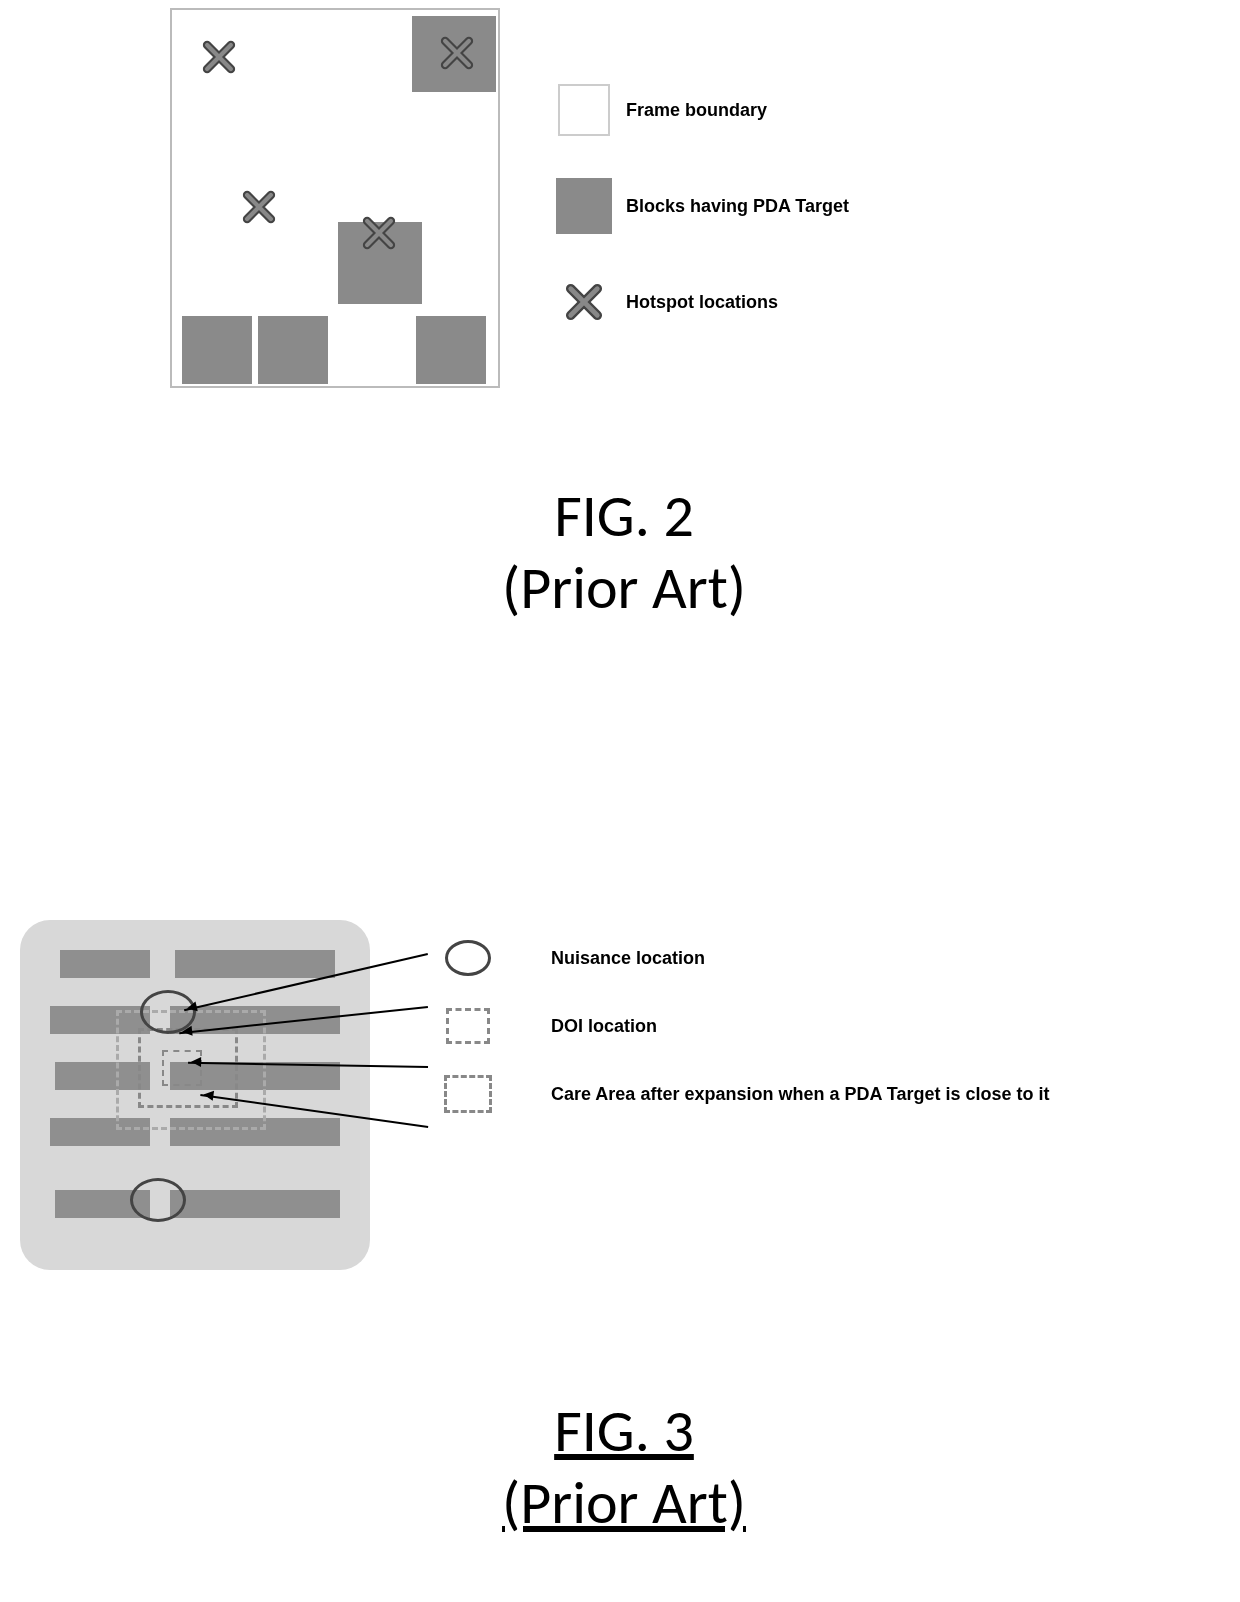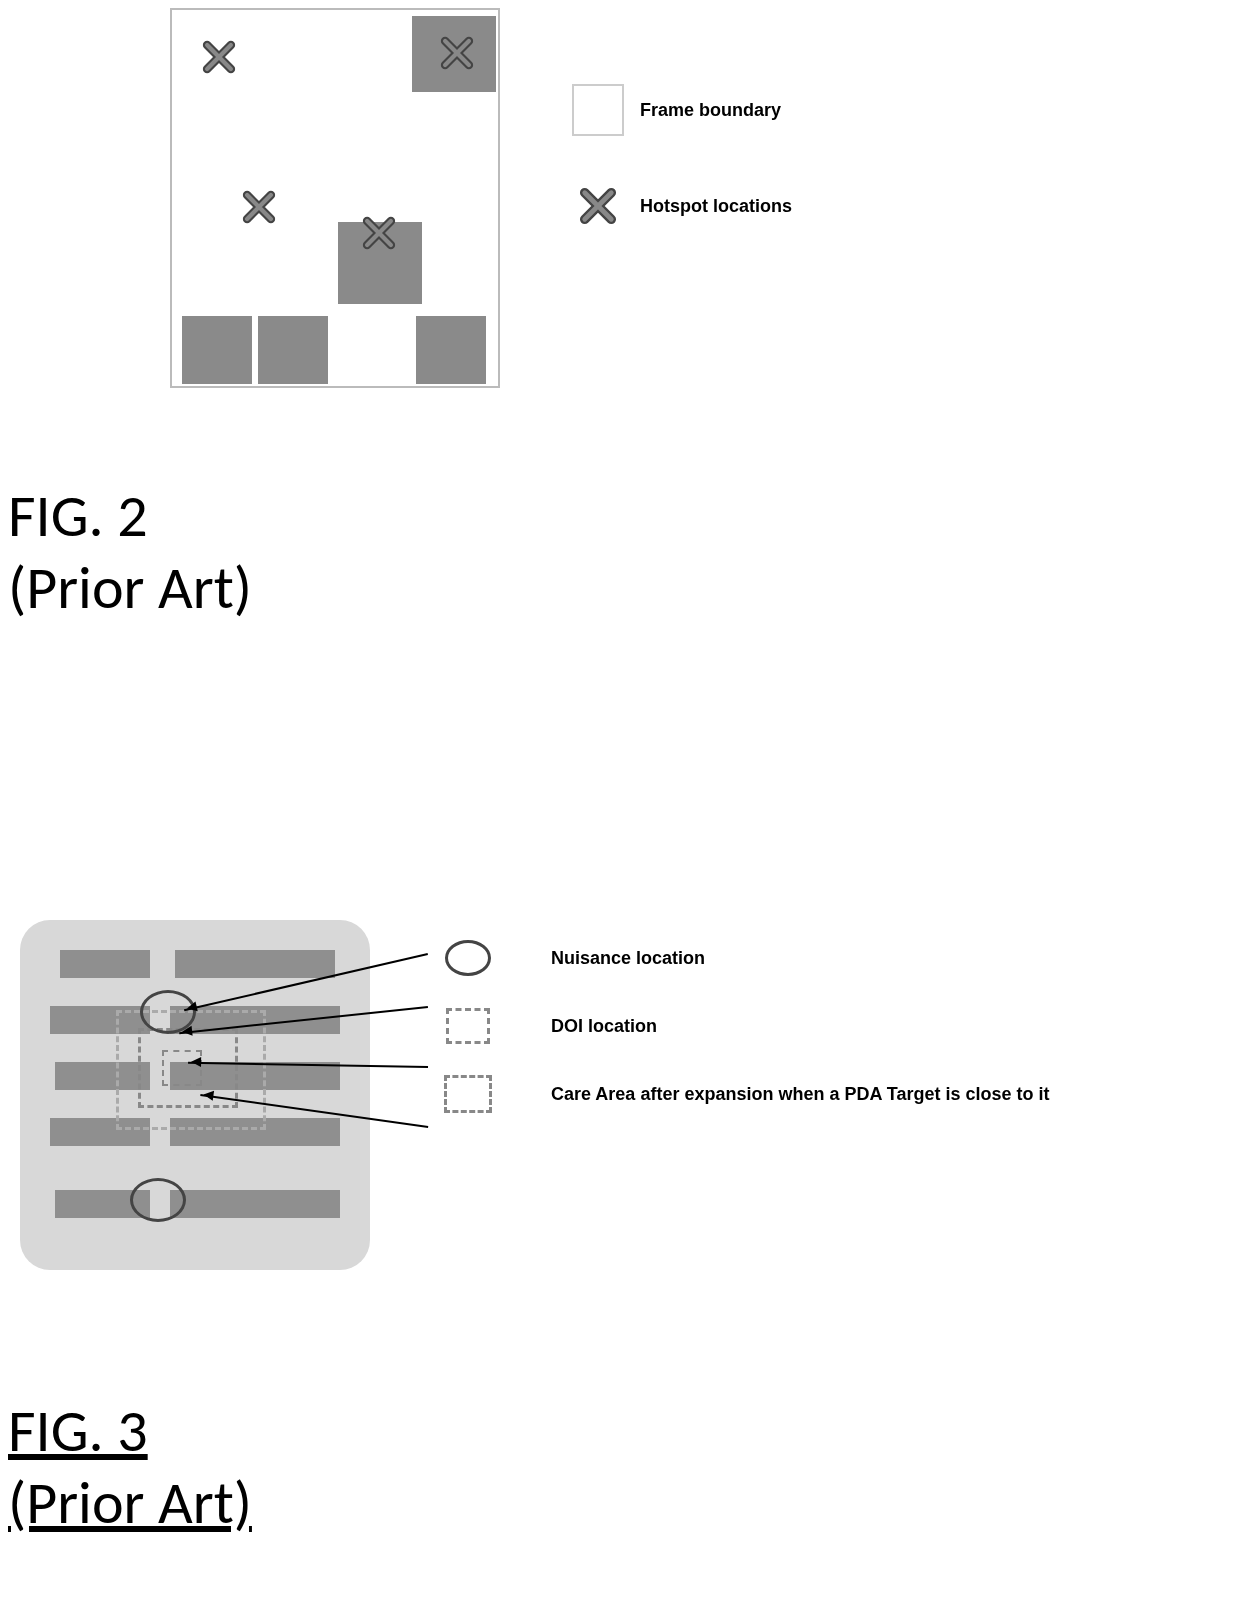--- a/index.html
+++ b/index.html
@@ -28,34 +28,35 @@
     background: #8a8a8a;
   }
   .xmark {
     position: absolute;
     width: 34px; height: 34px;
   }
   .xmark svg { width: 100%; height: 100%; display: block; }
 
   .fig2-legend {
     position: absolute;
-    left: 568px; top: 80px;
+    left: 554px; top: 80px;
     width: 520px;
     font-size: 18px;
     font-weight: bold;
   }
   .legend-row { display: flex; align-items: center; margin-bottom: 36px; }
   .legend-icon { width: 60px; height: 60px; display: flex; align-items: center; justify-content: center; margin-right: 12px; flex-shrink: 0; }
   .legend-frame-swatch { width: 52px; height: 52px; border: 2px solid #ccc; background: #fff; }
   .legend-block-swatch { width: 56px; height: 56px; background: #8a8a8a; }
   .legend-x { width: 38px; height: 38px; }
 
   .fig-caption {
     position: absolute;
     width: 100%;
+    text-align: center;
     font-family: Calibri, Arial, sans-serif;
     font-size: 60px;
     font-weight: 400;
     line-height: 1.2;
     padding-left: 8px;
   }
   .fig2-cap { top: 480px; }
   .fig3-cap { top: 1395px; text-decoration: underline; }
 
   
@@ -147,20 +148,26 @@
         </svg>
     </div>
   </div>
 
   <div class="fig2-legend">
     <div class="legend-row">
       <div class="legend-icon">
           <div class="legend-frame-swatch"></div>
         </div>
       <span>Frame boundary</span>
+    </div>
+    <div class="legend-row">
+      <div class="legend-icon">
+          <div class="legend-block-swatch"></div>
+        </div>
+      <span>Blocks having PDA Target</span>
     </div>
     <div class="legend-row">
       <div class="legend-icon">
         <div class="legend-x">
           <svg viewBox="0 0 40 40">
               <path d="M6 6 L34 34 M34 6 L6 34" stroke="#444" stroke-width="10" stroke-linecap="round"></path>
               <path d="M6 6 L34 34 M34 6 L6 34" stroke="#888" stroke-width="5" stroke-linecap="round"></path>
             </svg>
         </div>
       </div>

